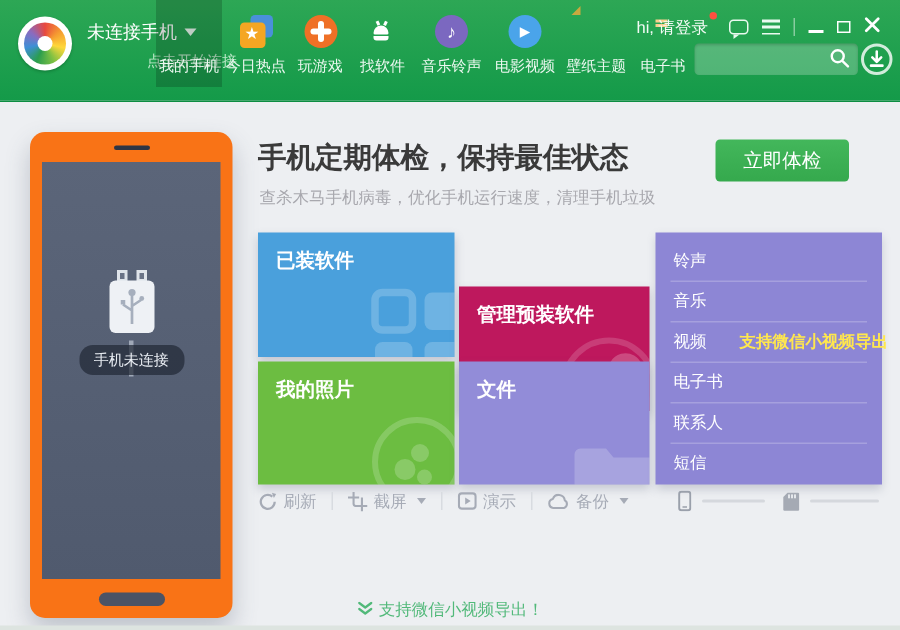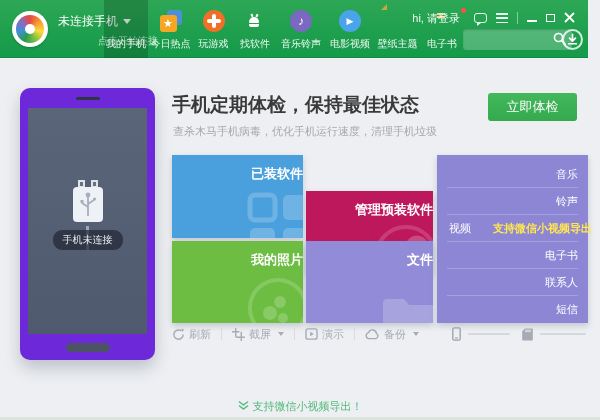--- a/index.html
+++ b/index.html
@@ -1,21 +1,21 @@
 <!DOCTYPE html>
 <html><head>
 <meta charset="utf-8">
 <style>
   * { margin:0; padding:0; box-sizing:border-box; }
   html,body { width:600px; height:420px; }
   body { font-family:"Liberation Sans","DejaVu Sans",sans-serif; }
   .window { position:relative; width:600px; height:420px; background:#edeff2; overflow:hidden; }
 
   
-  .topbar { position:absolute; top:0; left:0; right:12px; height:58px;
+  .topbar { position:absolute; top:0; left:0; right:0; height:68px;
             background:linear-gradient(180deg,#2da755 0%,#149a49 100%);
             border-bottom:1px solid #0d8d42; }
   .logo { position:absolute; left:12px; top:11px; width:36px; height:36px; border-radius:50%;
           background:#fff; box-shadow:0 1px 2px rgba(0,60,20,.3); }
   .logo .pin { position:absolute; left:4px; top:4px; width:28px; height:28px; border-radius:50%;
           background:conic-gradient(#e8483f,#f59b31,#ffd83b,#7cc043,#2a9d4e,#3f8fd6,#8a6bbf,#e8483f); }
   .logo .pin::after { content:""; position:absolute; left:9px; top:9px; width:10px; height:10px;
           border-radius:50%; background:#fff; }
   .conn { position:absolute; left:58px; top:13px; color:#fff; }
   .conn-status { font-size:12px; display:flex; align-items:center; gap:5px; }
@@ -82,43 +82,43 @@
   .searchbox { position:absolute; left:463px; top:29px; width:109px; height:21px;
           background:rgba(255,255,255,.24); border-radius:3px;
           box-shadow:inset 0 1px 2px rgba(0,0,0,.18); }
   .searchbox input { width:100%; height:100%; background:transparent; border:none; outline:none;
           color:#fff; font-size:11px; padding:0 24px 0 8px; }
   .searchbox svg { position:absolute; right:5px; top:3px; }
   .dl-btn { position:absolute; right:5px; top:29px; width:21px; height:21px; border-radius:50%;
           border:2px solid rgba(255,255,255,.8); cursor:pointer; }
 
   
-  .phone { position:absolute; left:20px; top:88px; width:135px; height:272px; background:#6d28d9;
+  .phone { position:absolute; left:20px; top:88px; width:135px; height:324px; background:#f97316;
           border-radius:10px; box-shadow:0 8px 16px rgba(70,80,100,.28); }
   .speaker { position:absolute; top:9px; left:50%; transform:translateX(-50%); width:24px; height:3px;
           border-radius:2px; background:#2e3544; }
   .screen { position:absolute; left:8px; right:8px; top:20px; bottom:26px;
           background:linear-gradient(180deg,#5b6579 0%,#505a6e 100%); }
   .usb-wrap { position:absolute; left:50%; top:72px; transform:translateX(-50%); text-align:center; }
   .cable { width:3px; height:24px; background:rgba(220,228,238,.55); margin:0 auto; }
   .phone-badge { position:absolute; left:50%; top:122px; transform:translateX(-50%);
           background:rgba(33,40,54,.72); color:#e9edf3; font-size:10px; padding:3px 10px;
           border-radius:9px; white-space:nowrap; }
   .home-btn { position:absolute; bottom:8px; left:50%; transform:translateX(-50%); width:44px; height:9px;
           border-radius:5px; background:#4b5365; }
 
   
   .hero-title { position:absolute; left:172px; top:92px; font-size:19px; font-weight:600; color:#3a3a3a; }
   .cta { position:absolute; left:477px; top:93px; width:89px; height:28px;
           background:linear-gradient(180deg,#43b75b,#35a94d); color:#fff; font-size:13px;
-          border:none; border-radius:3px; cursor:pointer; font-family:inherit;margin-left:11px; }
+          border:none; border-radius:3px; cursor:pointer; font-family:inherit; }
   .hero-sub { position:absolute; left:173px; top:124px; font-size:11px; color:#a8a8ae; }
 
   
-  .tiles { position:absolute; left:172px; top:155px; width:416px; height:194px;text-align:right; }
+  .tiles { position:absolute; left:172px; top:155px; width:416px; height:194px; }
   .tile { position:absolute; overflow:hidden; cursor:pointer; box-shadow:0 3px 6px rgba(95,100,125,.28); }
   .tile .tl { display:block; padding:10px 0 0 12px; font-size:13px; font-weight:bold; color:#fff; }
   .t-installed { left:0; top:0; width:131px; height:83px; background:#4aa0dc; }
   .t-pre       { left:134px; top:0; width:127px; height:83px; background:#be185d;margin-top:36px; }
   .t-photos    { left:0; top:86px; width:131px; height:82px; background:#6cbd41; }
   .t-files     { left:134px; top:86px; width:127px; height:82px; background:#928cd8; }
   .corner { position:absolute; right:-8px; bottom:-18px; }
   .side-panel { position:absolute; left:265px; top:0; width:151px; height:168px; background:#8d86d5;
           box-shadow:0 3px 6px rgba(95,100,125,.28); padding-top:6px; }
   .side-item { height:27px; line-height:26px; margin:0 10px; border-bottom:1px solid rgba(255,255,255,.22);
@@ -297,24 +297,24 @@
 
     <div class="tile t-files">
       <span class="tl">文件</span>
       <svg class="corner" width="60" height="52" viewBox="0 0 60 52">
         <path d="M6 10 h17 l5 6 h24 a4 4 0 0 1 4 4 v26 a4 4 0 0 1 -4 4 H6 a4 4 0 0 1 -4 -4 V14 a4 4 0 0 1 4 -4 z" fill="rgba(255,255,255,.2)"></path>
       </svg>
     </div>
 
     <div class="side-panel">
       <div class="side-item">
+        <span>铃声</span>
+      </div>
+      <div class="side-item">
         <span>音乐</span>
-      </div>
-      <div class="side-item">
-        <span>铃声</span>
       </div>
       <div class="side-item">
         <span>视频</span><span class="side-note">支持微信小视频导出</span>
       </div>
       <div class="side-item">
         <span>电子书</span>
       </div>
       <div class="side-item">
         <span>联系人</span>
       </div>

